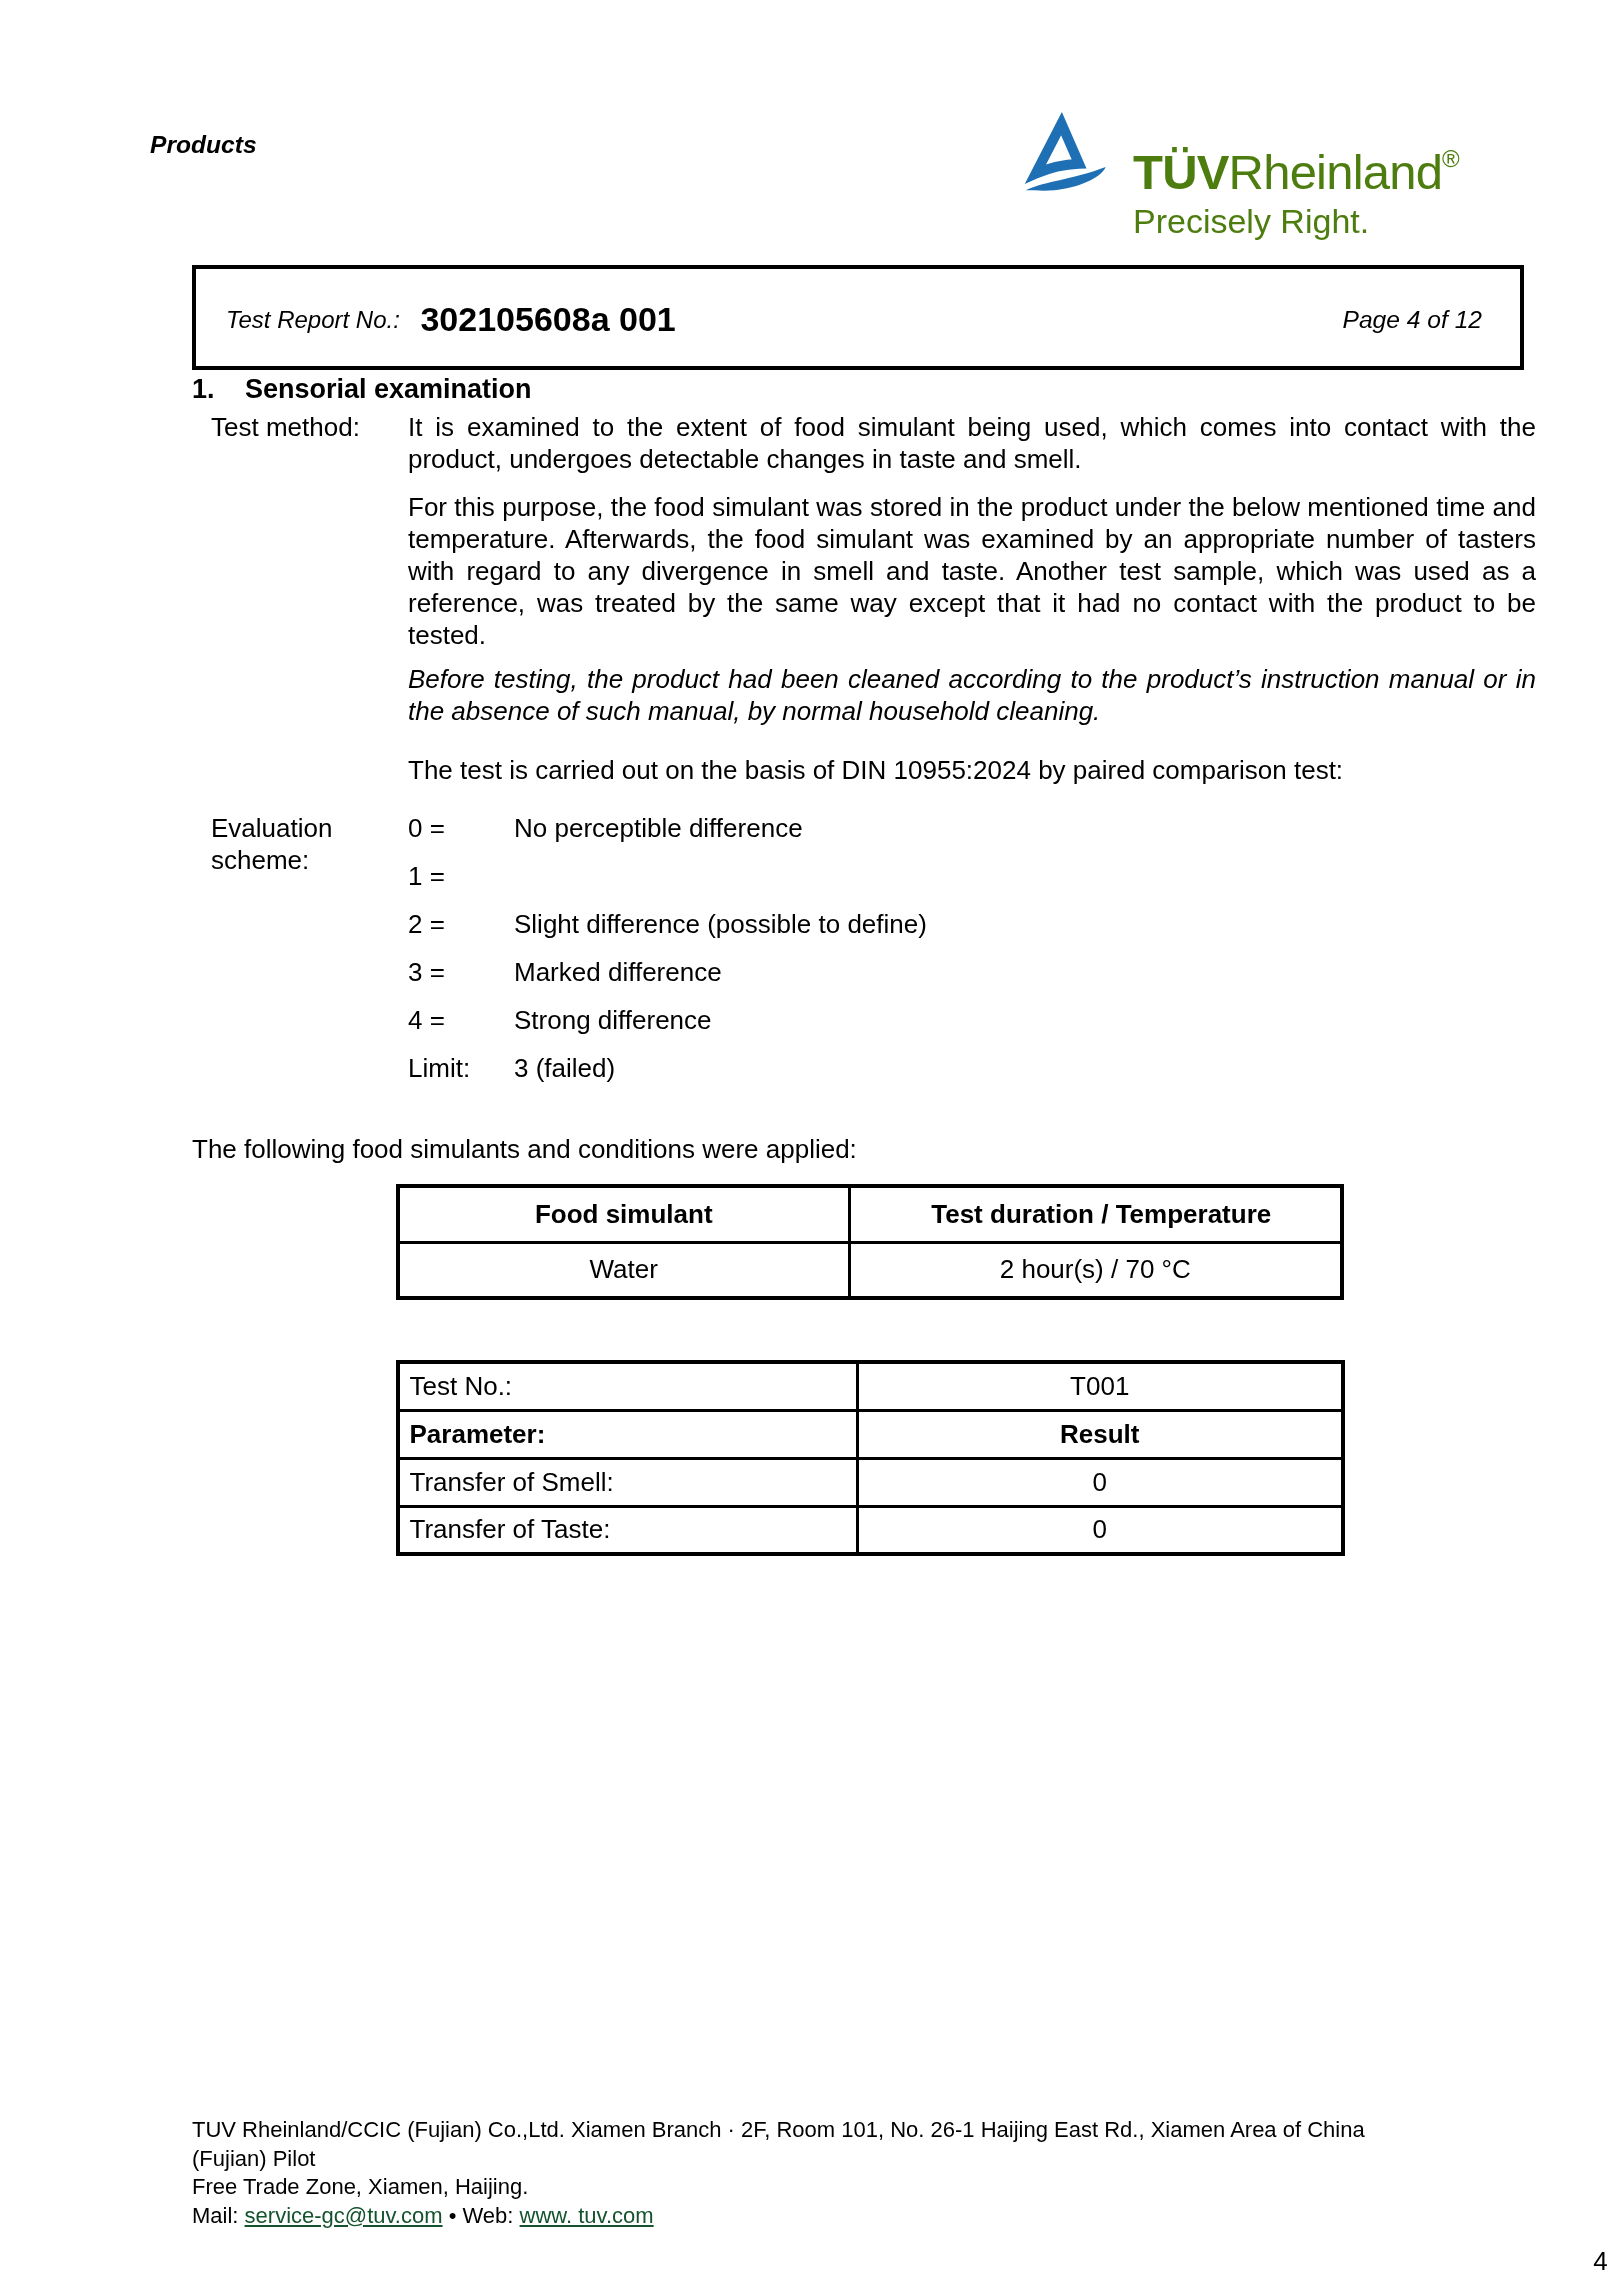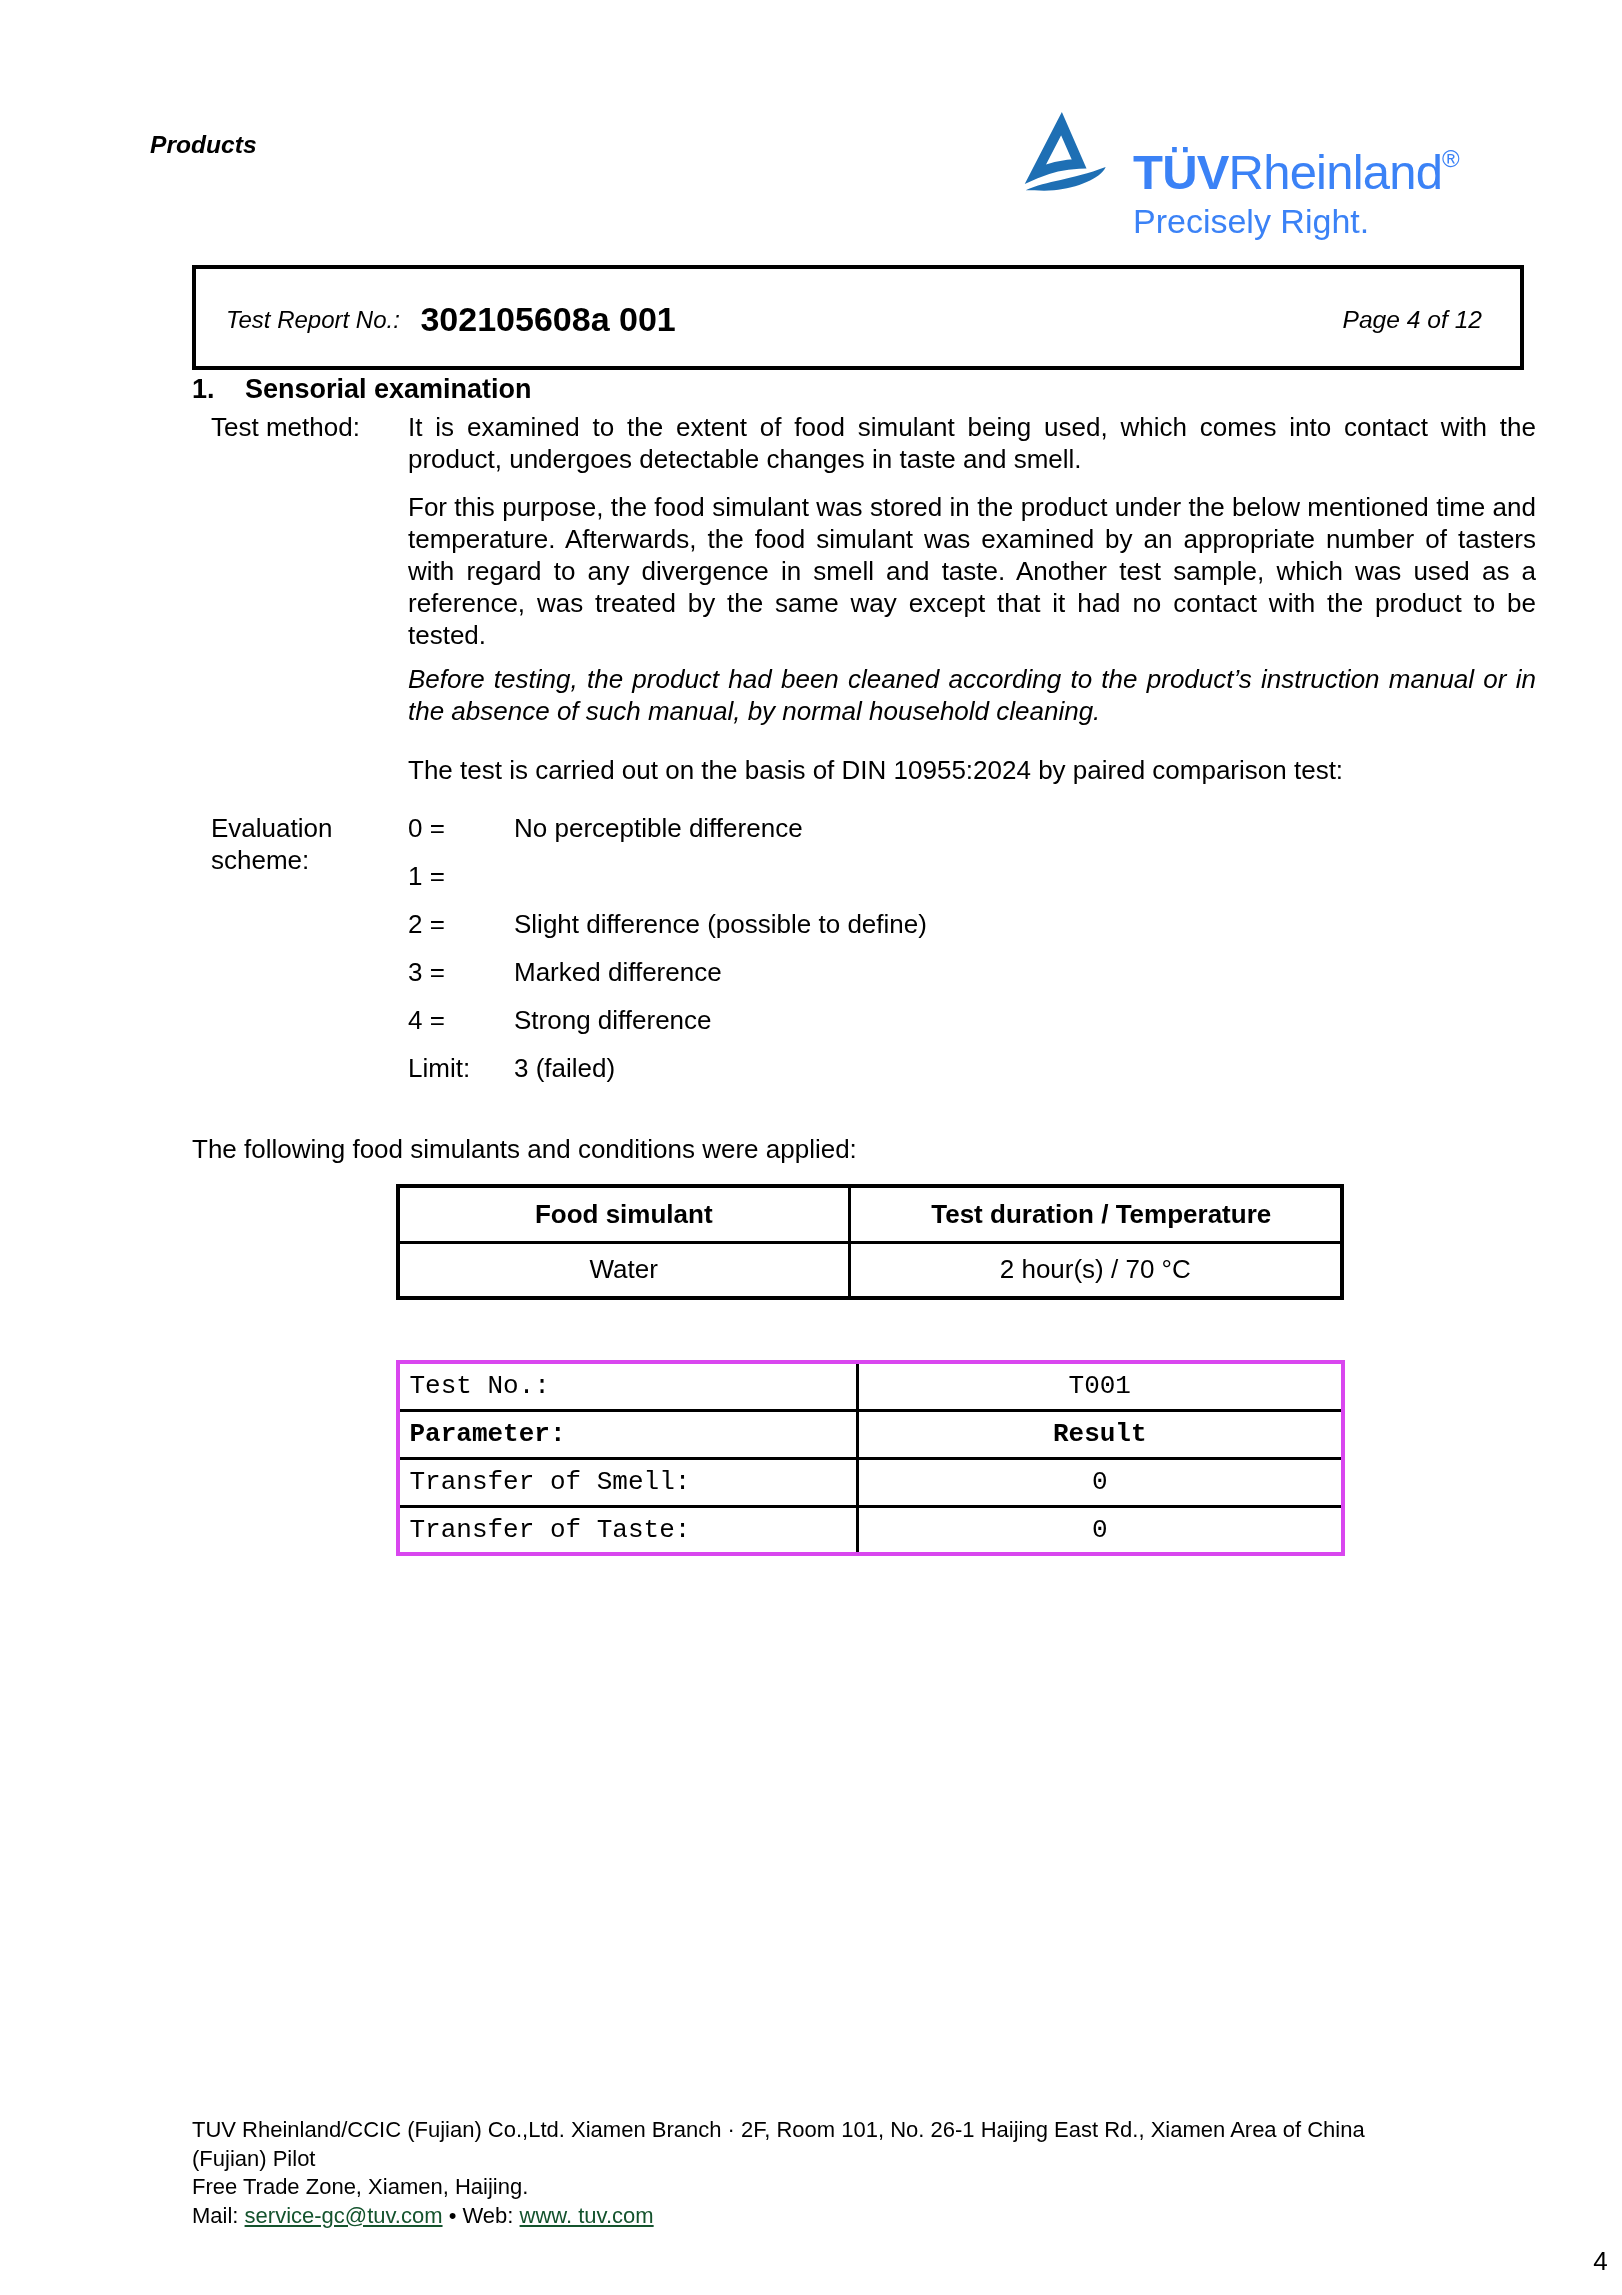--- a/index.html
+++ b/index.html
@@ -12,21 +12,21 @@
     overflow:hidden;
   }
   .abs { position:absolute; }
 
   
   .products {
     left:150px; top:131px;
     font-size:24.6px; font-weight:bold; font-style:italic;
   }
   .logo-triangle { left:1019px; top:112px; width:100px; height:90px; }
-  .logo-text { left:1133px; top:133px; width:372px; color:#3b82f6; }
+  .logo-text { left:1133px; top:133px; width:372px; color:#4d7c0f; }
   .logo-line1 { font-size:49px; line-height:52px; letter-spacing:-0.8px; white-space:nowrap; }
   .logo-line1 .tuv { font-weight:bold; }
   .logo-line1 sup { font-size:24px; vertical-align:22px; letter-spacing:0; }
   .logo-line2 { font-size:34px; line-height:40px; margin-top:3.2px; }
 
   
   .report-box {
     left:192px; top:265px; width:1332px; height:105px;
     border:4px solid #000;
     display:flex; align-items:center;
@@ -61,21 +61,21 @@
   table { border-collapse:collapse; table-layout:fixed; }
   td, th { border:3.2px solid #000; font-size:26px; vertical-align:middle; }
 
   .simulant-table { left:396px; top:1184px; width:1136px; }
   .simulant-table table { width:944px; border:4px solid #000; }
   .simulant-table th { width:451px; height:56px; text-align:center; font-weight:bold; }
   .simulant-table th + th { width:493px;padding-left:12px; }
   .simulant-table td { height:56px; text-align:center; }
 
   .result-table { left:396px; top:1360px; width:946px; }
-  .result-table table { width:946px; border:4px solid #d946ef;font-family:Liberation Mono, monospace; }
+  .result-table table { width:946px; border:4px solid #000000; }
   .result-table td { height:48px; }
   .result-table td.lbl { width:459px; text-align:left; padding-left:9.5px; }
   .result-table td.val { width:486px; text-align:center; }
   .result-table tr.bold-row td { font-weight:bold; }
 
   
   .footer {
     left:192px; top:2116px; width:1252px;
     font-size:22px; line-height:28.5px;
   }

